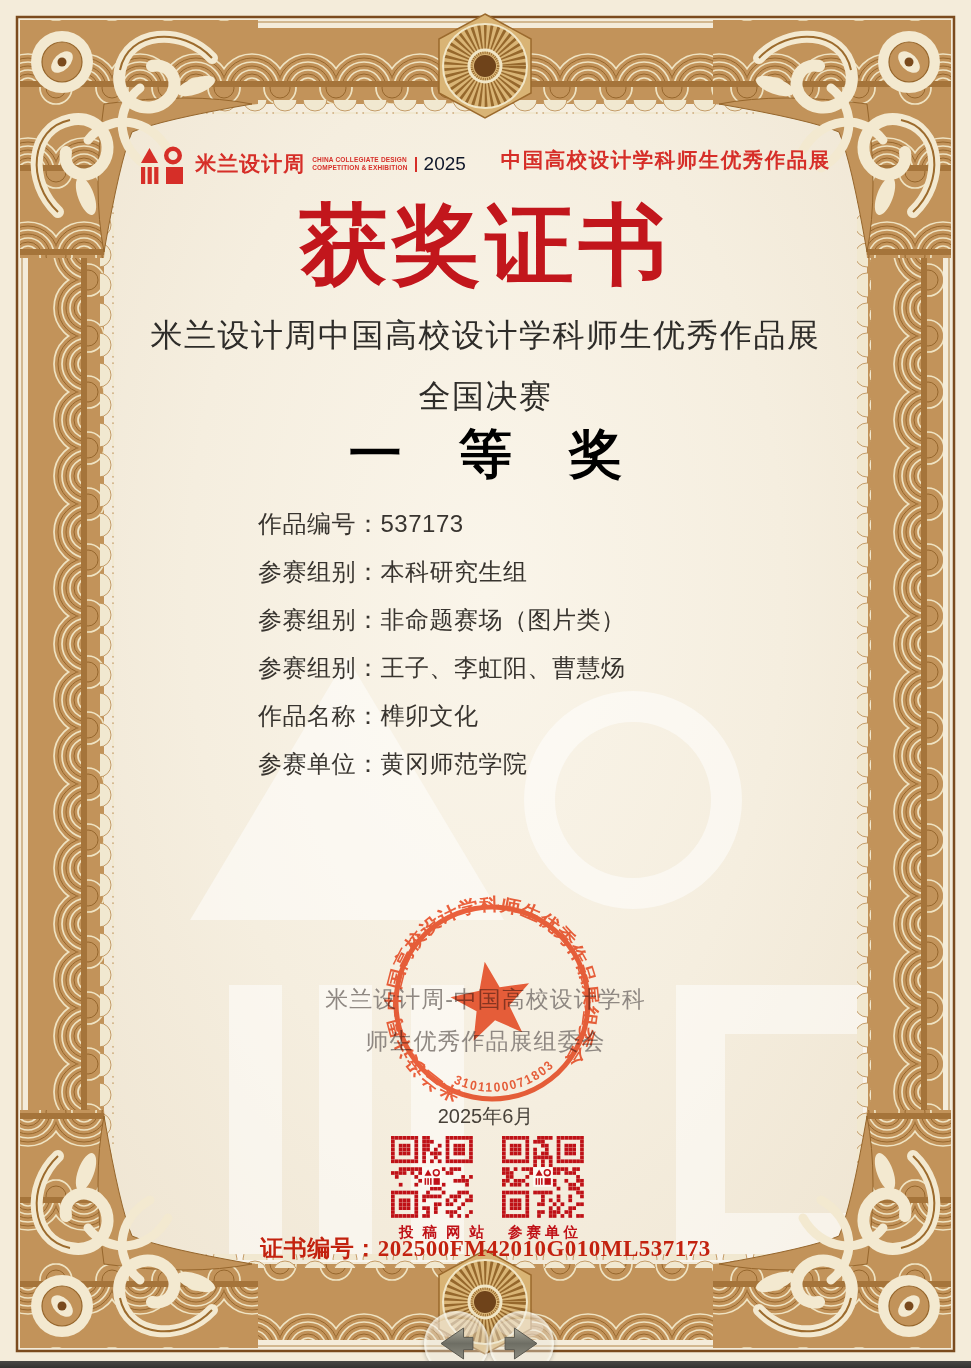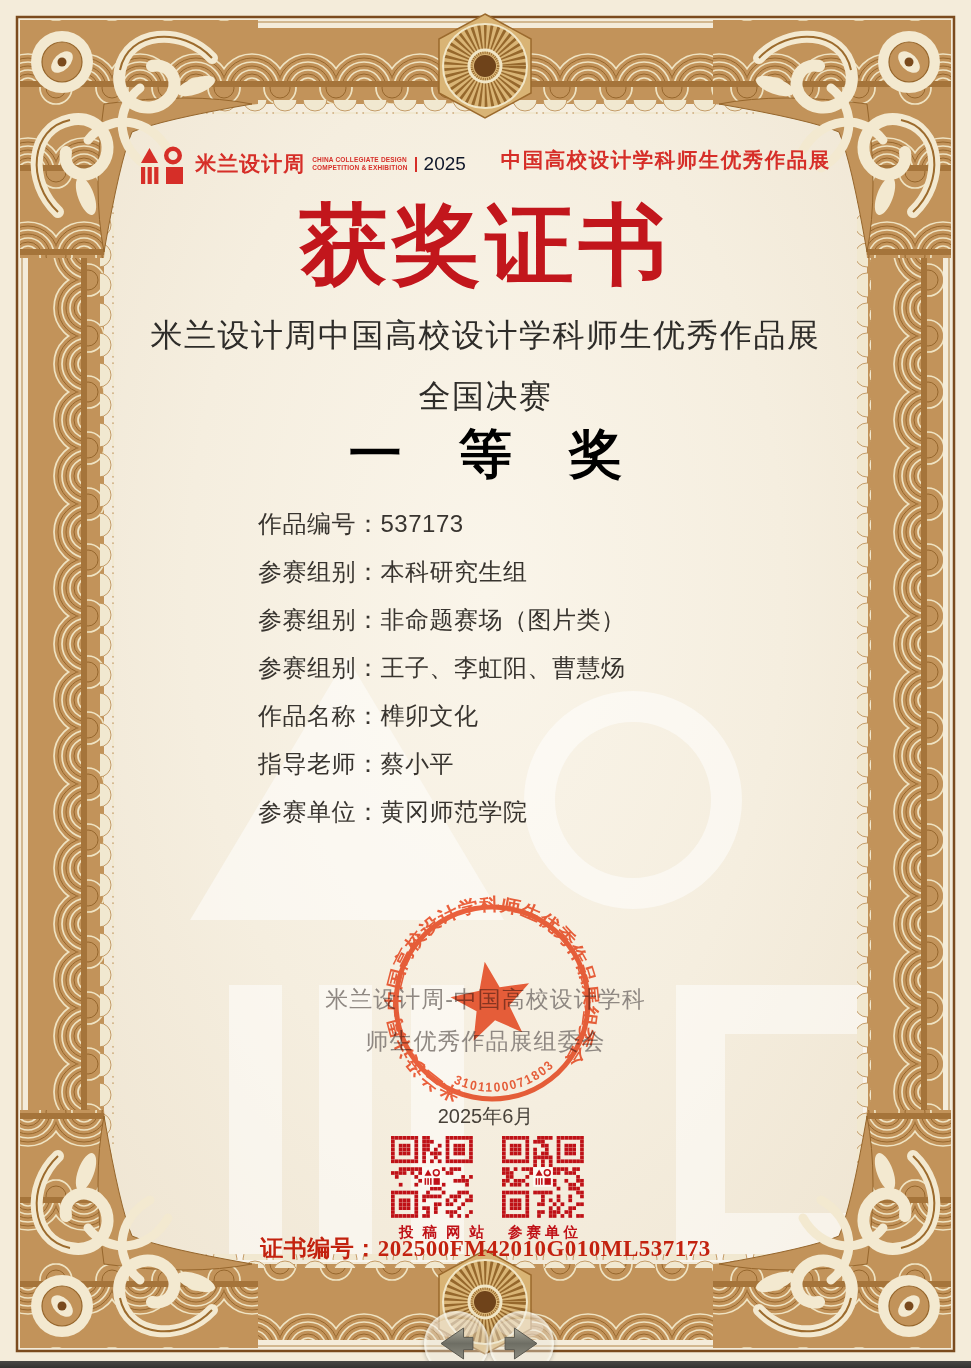--- a/index.html
+++ b/index.html
@@ -215,21 +215,20 @@
     <div class="sub1">米兰设计周中国高校设计学科师生优秀作品展</div>
     <div class="sub2">全国决赛</div>
     <div class="award">一 等 奖</div>
 
     <div class="details">
         <div class="detail-row"><span class="dl">作品编号：</span><span class="dv">537173</span></div>
         <div class="detail-row"><span class="dl">参赛组别：</span><span class="dv">本科研究生组</span></div>
         <div class="detail-row"><span class="dl">参赛组别：</span><span class="dv">非命题赛场（图片类）</span></div>
         <div class="detail-row"><span class="dl">参赛组别：</span><span class="dv">王子、李虹阳、曹慧炀</span></div>
         <div class="detail-row"><span class="dl">作品名称：</span><span class="dv">榫卯文化</span></div>
-        <div class="detail-row"><span class="dl">指导老师：</span><span class="dv">蔡小平</span></div>
         <div class="detail-row"><span class="dl">参赛单位：</span><span class="dv">黄冈师范学院</span></div>
       </div>
 
     <div class="issuer1">米兰设计周-中国高校设计学科</div>
     <div class="issuer2">师生优秀作品展组委会</div>
     <div class="date">2025年6月</div>
 
     <div class="qr-block qr-left">
       <svg class="qr-svg" viewBox="0 0 80 80" fill="#bf1117">
           <rect x="0.00" y="0.00" width="3.62" height="3.62"></rect>

